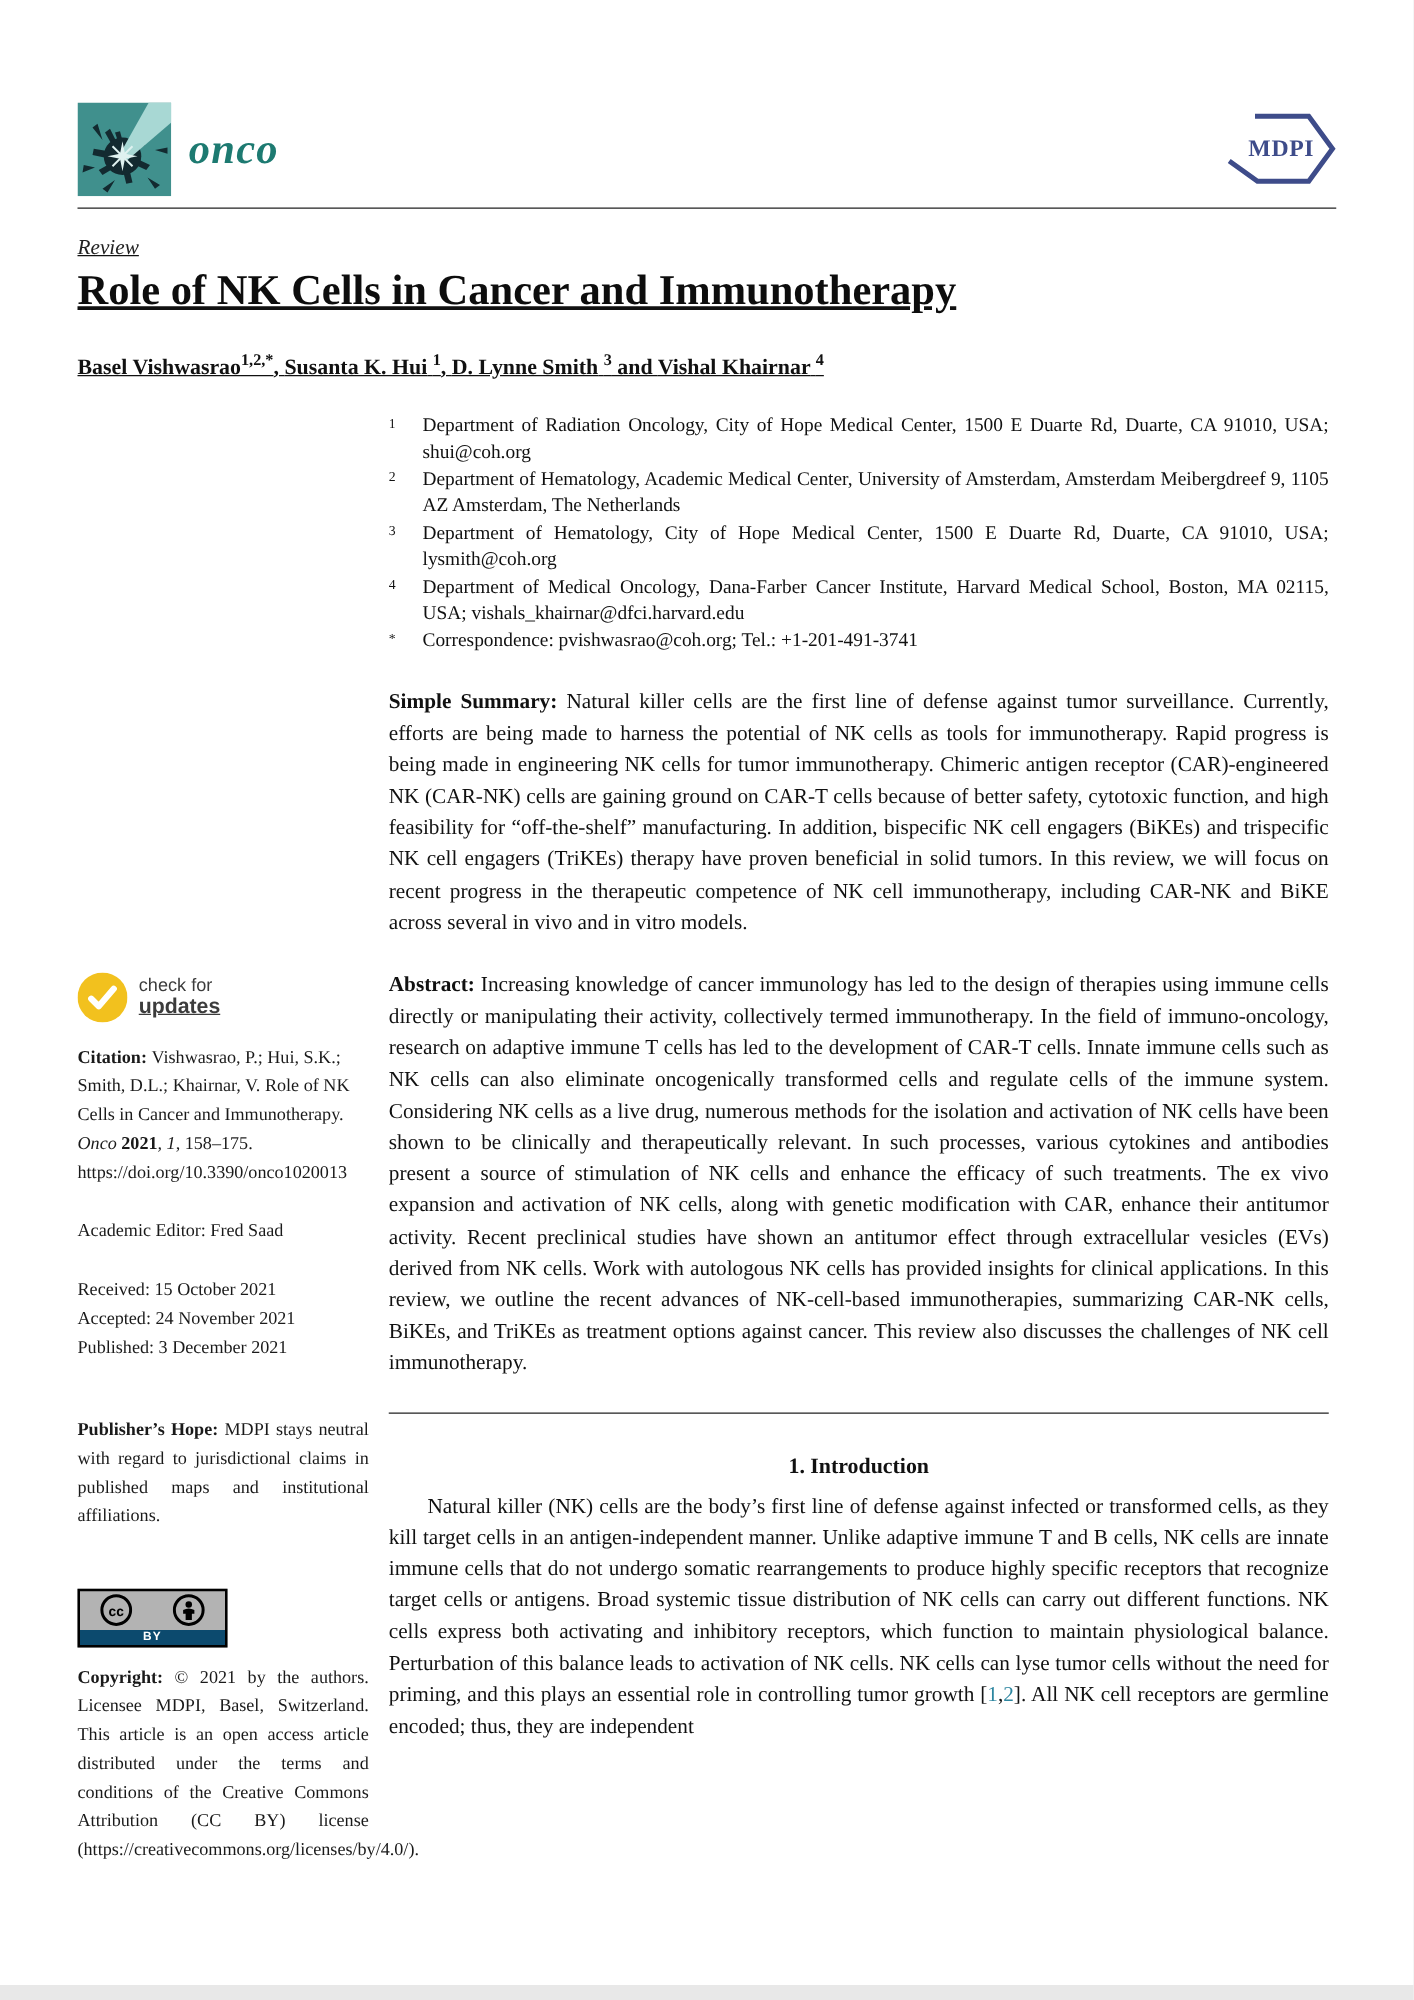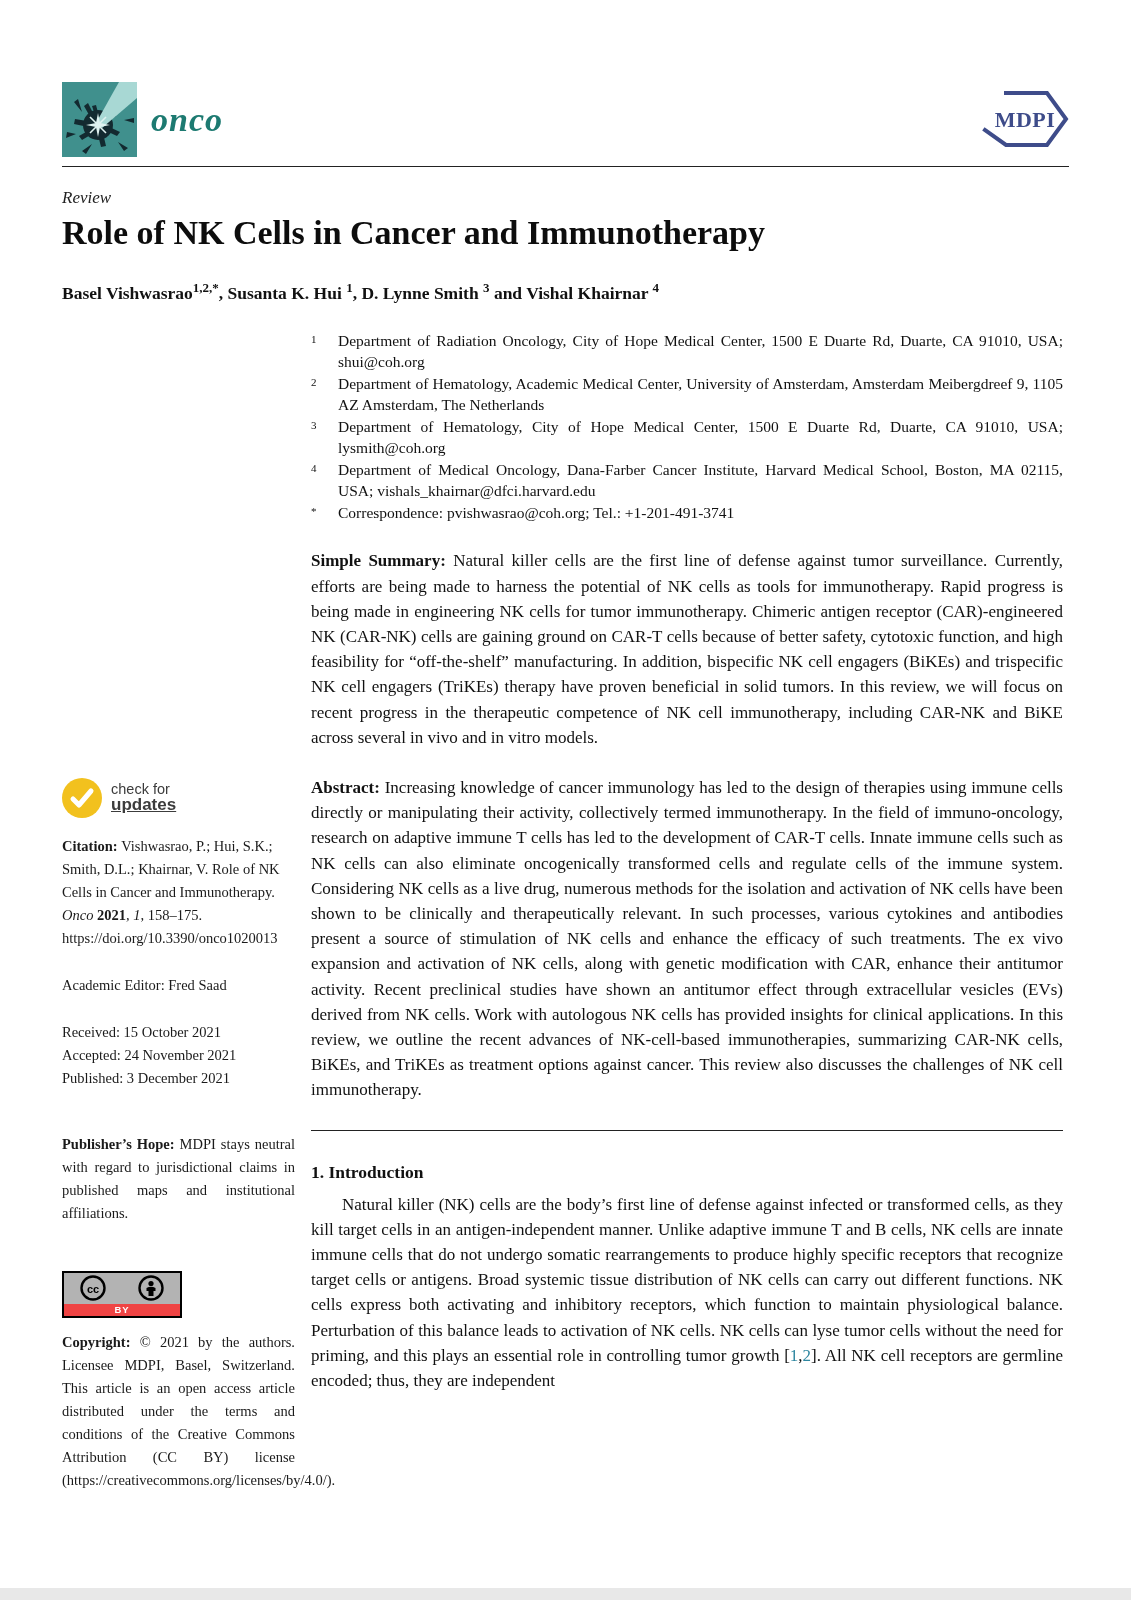--- a/index.html
+++ b/index.html
@@ -12,56 +12,56 @@
   }
   
   .header { margin:82px 62px 0 62px; }
   .header-row { display:flex; justify-content:space-between; align-items:flex-start; height:75px; }
   .brand { display:flex; align-items:center; gap:14px; }
   .onco-word { font-size:34px; font-weight:bold; font-style:italic; color:#1d7a71; letter-spacing:1px; }
   .mdpi-logo { position:relative; width:88px; height:58px; margin-top:8px; }
   .mdpi-logo svg { position:absolute; inset:0; }
   .mdpi-word {
     position:absolute; inset:0; display:flex; align-items:center; justify-content:center;
-    font-weight:bold; font-size:22px; color:#3e4c8a; letter-spacing:.5px; padding-top:1px;
+    font-weight:bold; font-size:19px; color:#3e4c8a; letter-spacing:.5px; padding-top:1px;
   }
   .header-rule { border:none; border-top:1.6px solid #222; margin-top:9px; }
   
-  .title-block { margin:21px 62px 0 62px; }
+  .title-block { margin:21px 62px 0 62px;text-decoration:underline; }
   .review-label { font-style:italic; font-size:17px; color:#222; }
   .article-title { font-size:34px; line-height:40px; font-weight:bold; margin-top:5px; color:#0d0d0d; }
   .authors { margin-top:27px; font-size:17.5px; font-weight:bold; }
   .authors sup { font-size:13px; }
   
   .columns { display:flex; margin-top:26px; }
   .sidebar { width:233px; margin-left:62px; padding-top:448px; font-size:14.5px; line-height:23px; color:#1a1a1a; flex:none; }
   .main { width:752px; margin-left:16px; flex:none; }
   
   .check-badge { display:flex; align-items:center; gap:9px; width:150px; cursor:pointer; }
   .check-circle { width:40px; height:40px; flex:none; }
   .check-text { font-family:"Liberation Sans","DejaVu Sans",sans-serif; font-size:14.5px; line-height:15px; color:#3c3c3c; }
   .check-text b { font-size:17px;text-decoration:underline; }
   .sb-block { margin-top:24px; }
   .sb-citation { margin-top:17px; }
   .sb-gap-lg { margin-top:43px; }
   .pub-note, .copyright { text-align:justify; }
   .cc-badge { margin-top:46px; width:120px; border:2px solid #000; background:#b3b3b3; }
   .cc-icons { display:flex; justify-content:space-around; align-items:center; height:31px; }
-  .cc-bar { background:#ef4444; color:#fff; text-align:center; font-family:"Liberation Sans",sans-serif;
+  .cc-bar { background:#0c4a6e; color:#fff; text-align:center; font-family:"Liberation Sans",sans-serif;
             font-size:9.5px; font-weight:bold; line-height:12px; letter-spacing:1px; }
   .copyright { margin-top:13px; }
   
   .affiliations { font-size:15.5px; line-height:21.5px; }
   .aff-row { display:flex; }
   .aff-marker { width:27px; flex:none; font-size:11px; position:relative; top:-1px; }
   .aff-text { flex:1; text-align:justify; }
   .para { font-size:17px; line-height:25.2px; text-align:justify; margin-top:25px; }
   .kw { margin-top:26px; }
   .section-rule { border:none; border-top:1.2px solid #222; margin-top:27px; }
-  .section-heading { font-size:17.5px; font-weight:bold; margin-top:31px; }
+  .section-heading { font-size:17.5px; font-weight:bold; margin-top:31px;text-align:center; }
   .intro-para { margin-top:9px; text-indent:31px; }
   .cite-link { color:#2d86a0; cursor:pointer; }
   
   .footer { position:absolute; left:62px; right:62px; top:1528px; }
   .footer-rule { border:none; border-top:1.4px solid #222; }
   .footer-row { display:flex; justify-content:space-between; font-size:15px; margin-top:11px; }
 </style>
 </head>
 <body>
 

